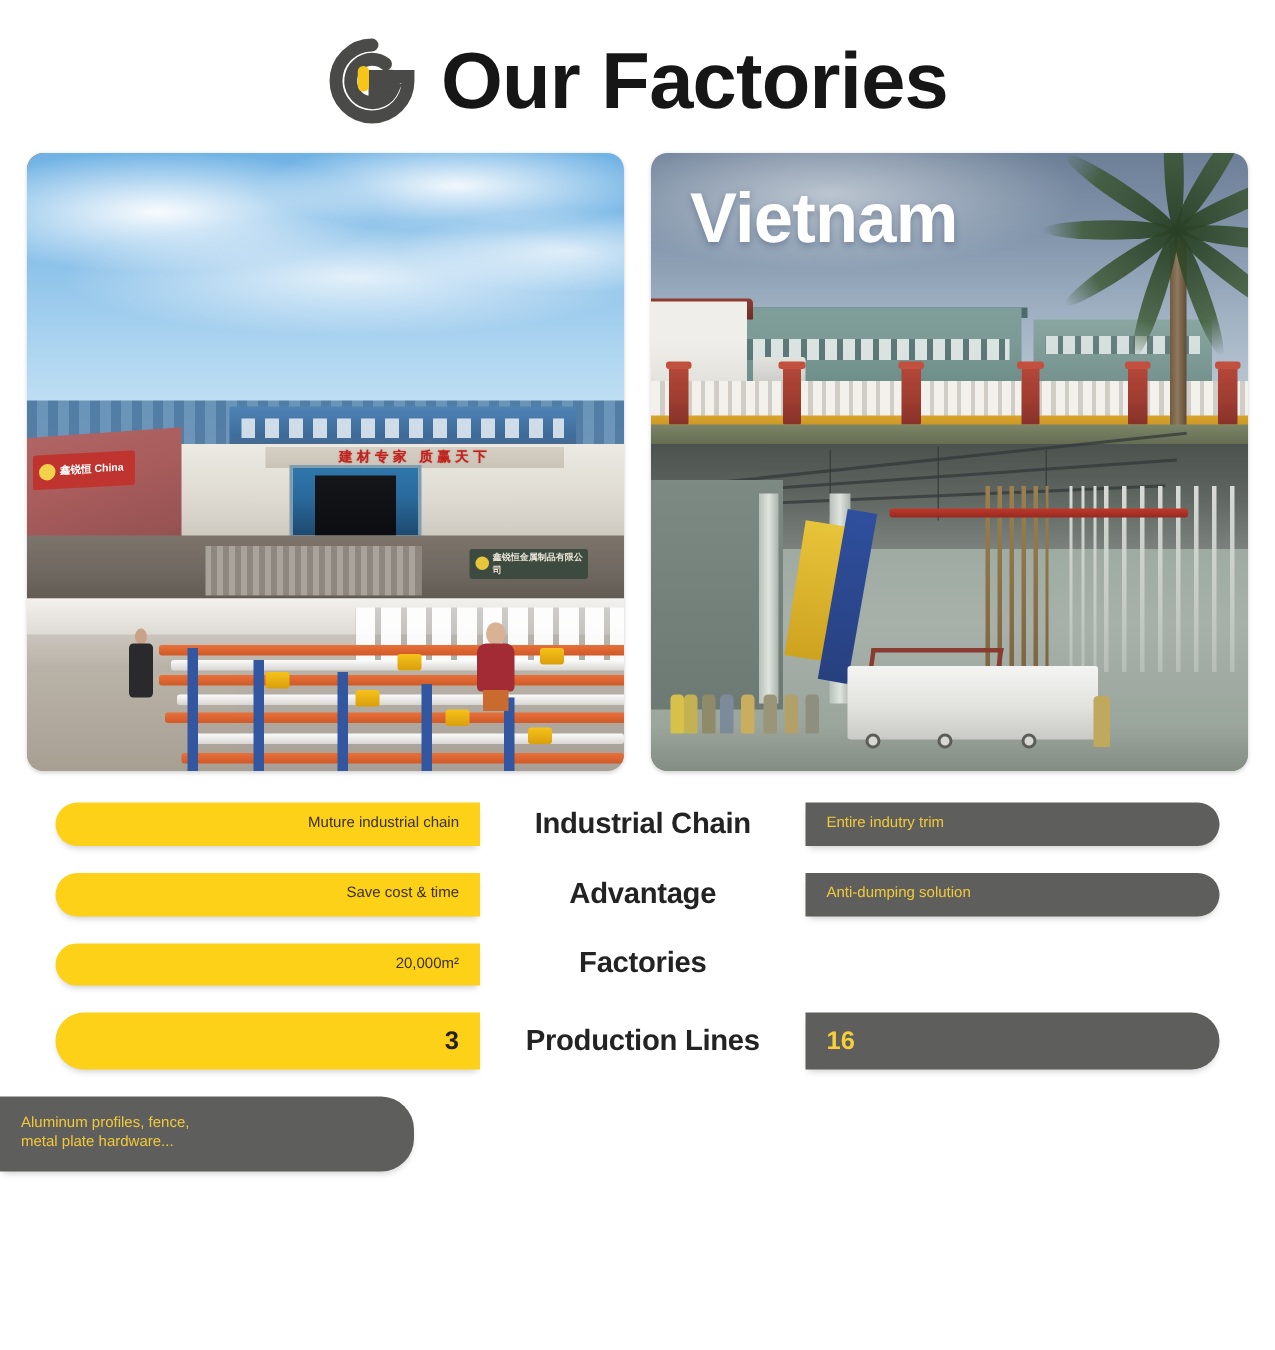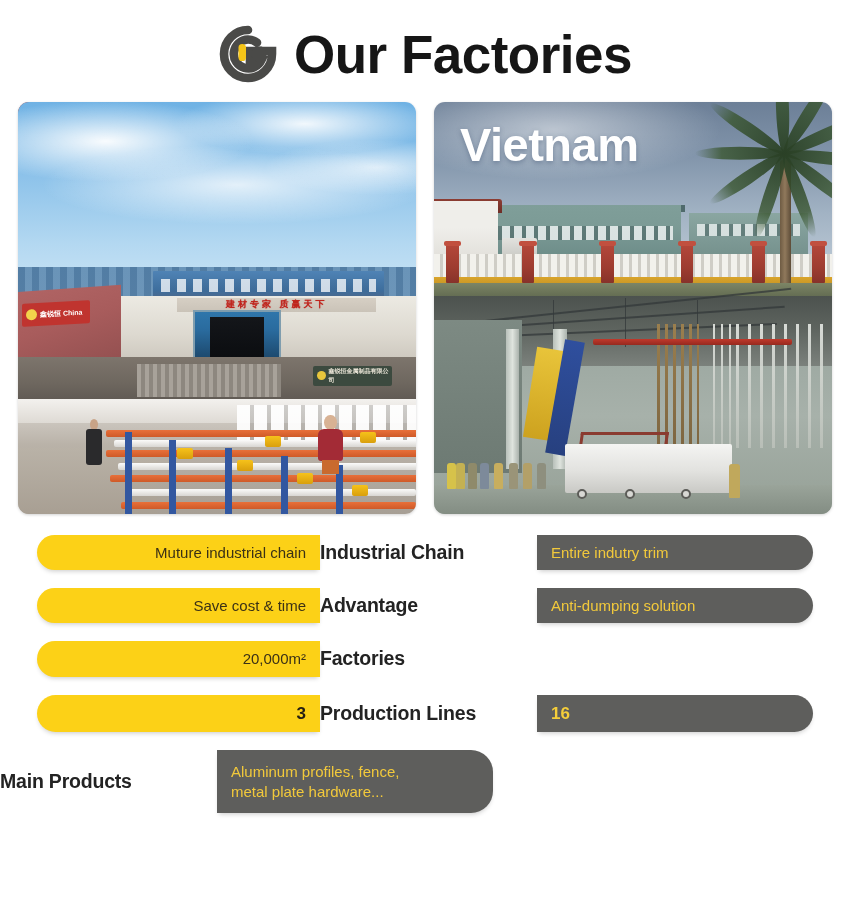--- a/index.html
+++ b/index.html
@@ -308,35 +308,35 @@
   .specs {
     position: absolute; left: 0; top: 535px; width: 850px; height: 330px;
   }
   .spec-row {
     position: relative; width: 100%;
     display: flex; align-items: stretch;
   }
   .bar {
     position: relative;
     display: flex; align-items: center;
-    font-size: 15px; line-height: 1.28;
+    font-size: 10px; line-height: 1.28;
     box-shadow: 0 3px 5px -2px rgba(0,0,0,.22);
   }
   .bar-left {
     width: 283px; margin-left: 37px;
     background: #FCD117;
     color: #3b3116;
     border-radius: 22px 0 0 22px;
     justify-content: flex-end;
     text-align: right;
     padding: 8px 14px 8px 18px;
   }
   .bar-left.bold { font-weight: 700; color:#262013; font-size:17px; }
   .spacer-mid {
-    width: 217px; display:flex; align-items:center; 
+    width: 217px; display:flex; align-items:center; justify-content:center;
     text-align:center;
   }
   .mid-label {
     font-size: 19.5px; font-weight: 700; color: #232323;
     letter-spacing: -0.2px;
   }
   .bar-right {
     width: 276px;
     background: #5E5E5C;
     color: #F2C93B;
@@ -560,21 +560,18 @@
     <div class="spec-row">
       <div class="bar bar-left bold">3</div>
       <div class="spacer-mid">
         <span class="mid-label">Production Lines</span>
       </div>
       <div class="bar bar-right bold">16</div>
     </div>
     <div class="row-gap"></div>
 
     <div class="spec-row">
-      <div class="spacer-mid">
-        <span class="mid-label">Main Products</span>
-      </div>
       <div class="bar bar-right" style="padding-top:12px;padding-bottom:12px;white-space:pre-line;">Aluminum profiles, fence,
 metal plate hardware...</div>
     </div>
 
   </div>
 </div>
 
 </body></html>

